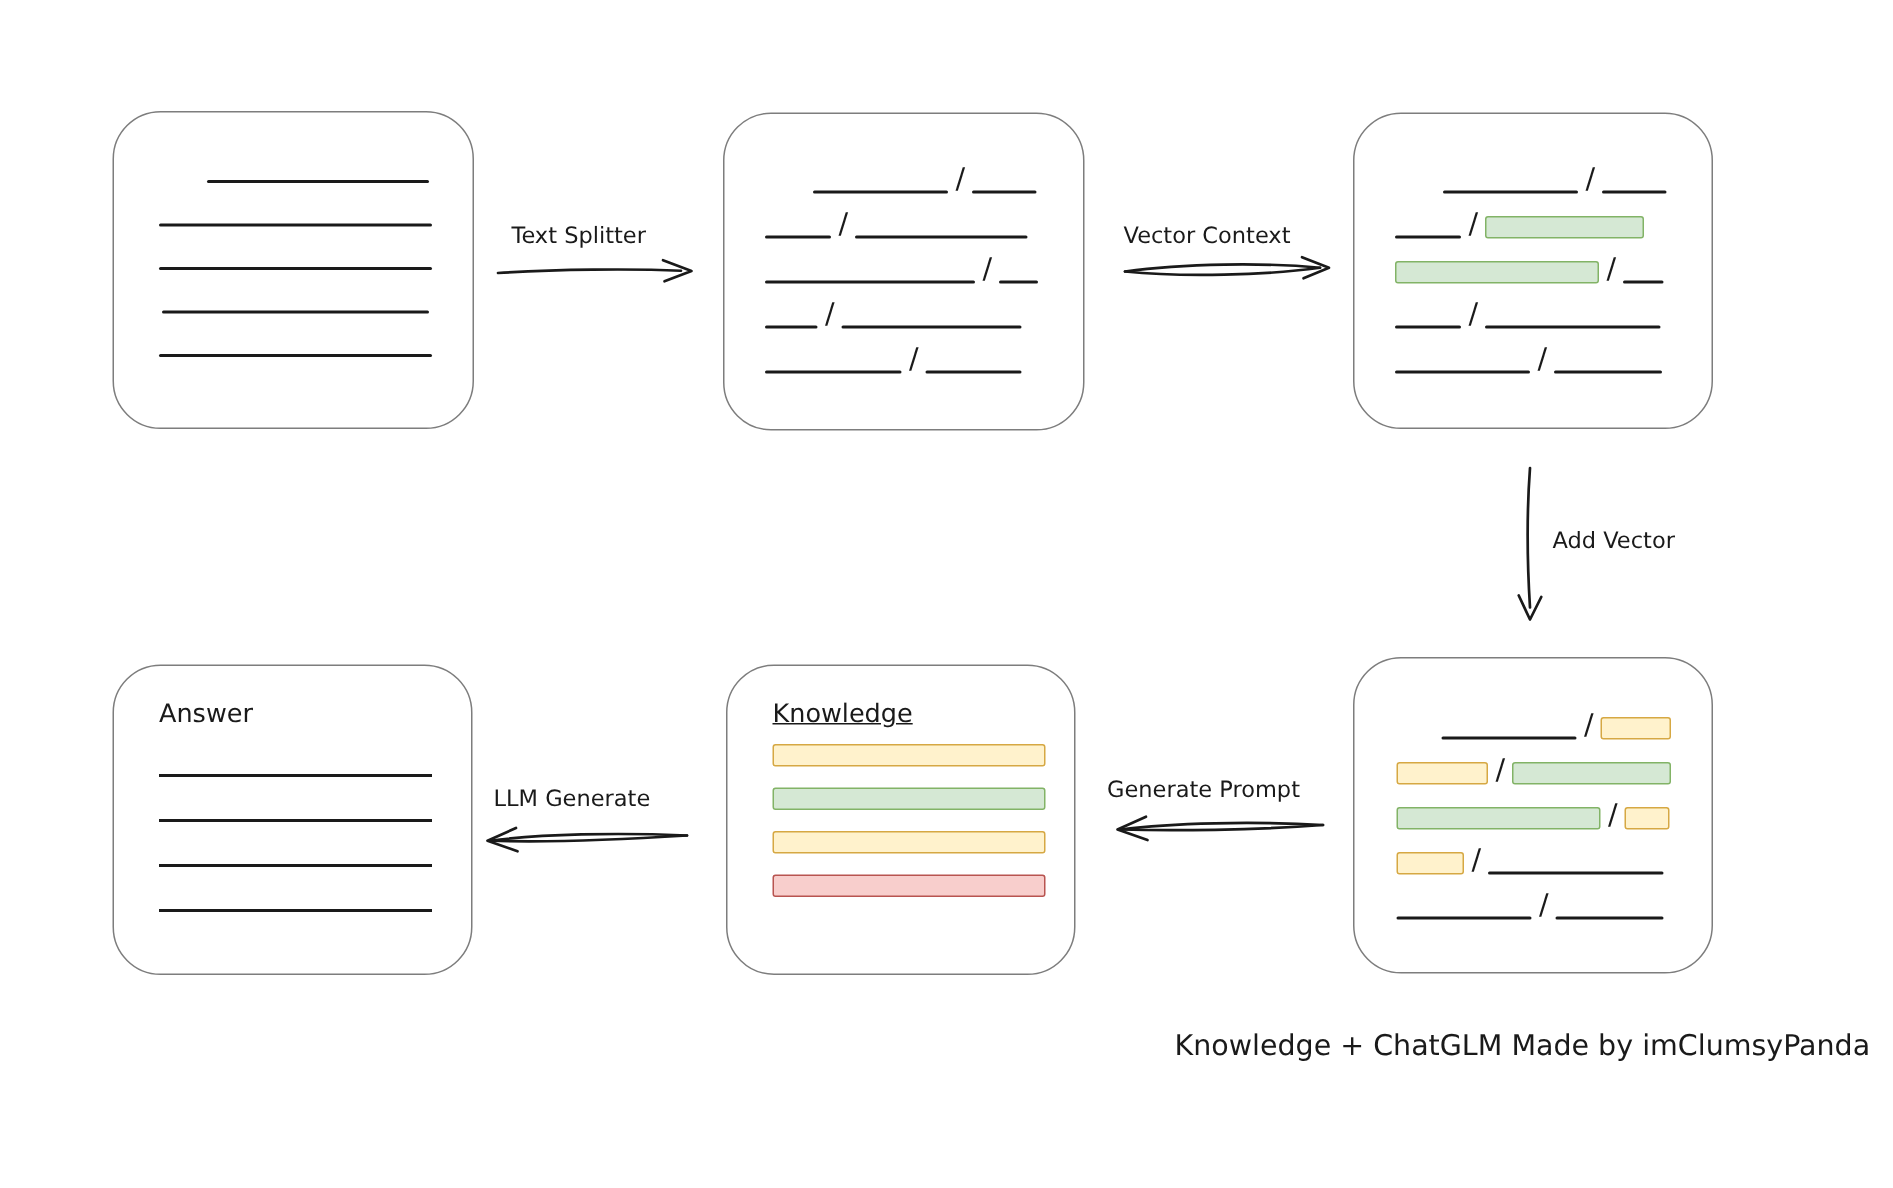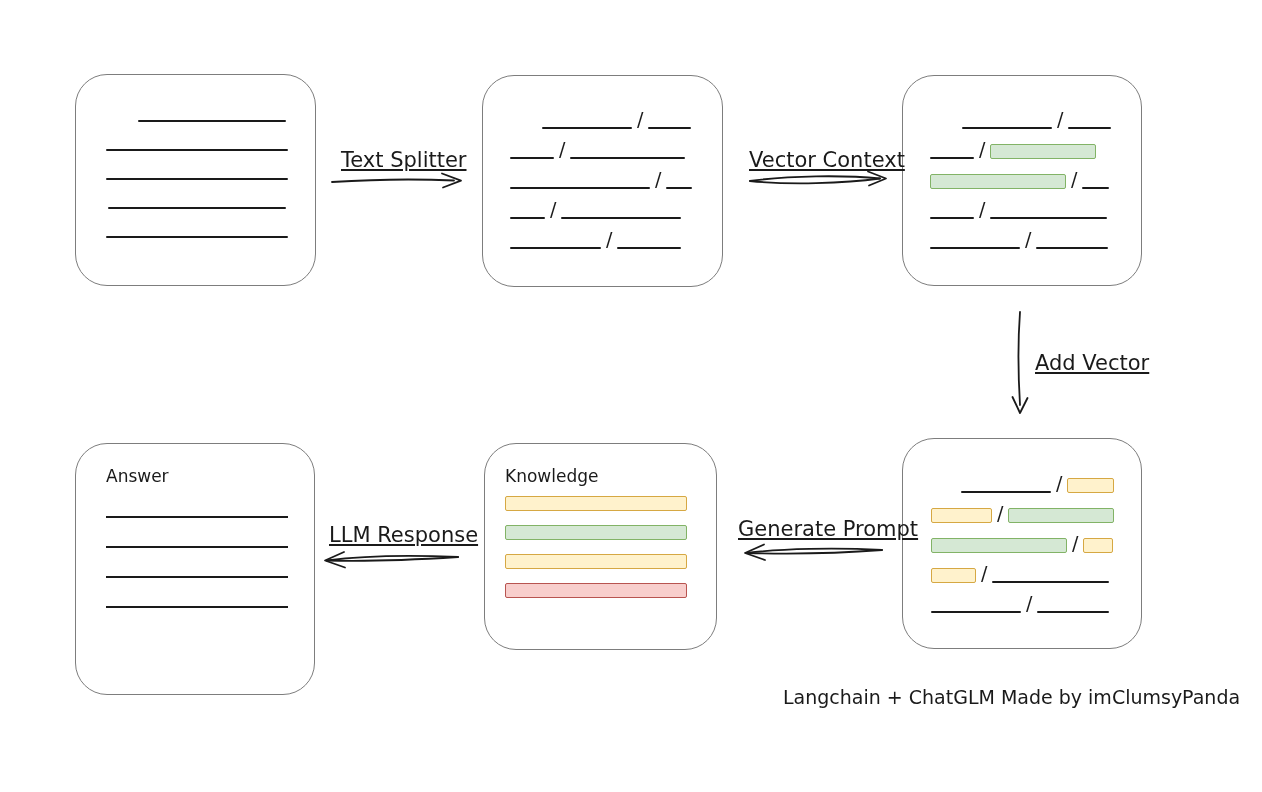--- a/index.html
+++ b/index.html
@@ -23,29 +23,29 @@
   .row{display:flex;align-items:flex-end;}
   .seg-line{height:2px;background:var(--ink);border-radius:1px;}
   .slash{font-size:19px;line-height:1;margin:0 5px;font-weight:400;color:var(--ink);}
   .chunk{height:15px;border:1.6px solid;border-radius:2px;}
   .chunk.green,.bar.green{background:var(--green-fill);border-color:var(--green-border);}
   .chunk.yellow,.bar.yellow{background:var(--yellow-fill);border-color:var(--yellow-border);}
   .bar.red{background:var(--red-fill);border-color:var(--red-border);}
   .bar{height:15px;width:182px;border:1.6px solid;border-radius:2px;margin-bottom:14px;}
   .box-label{font-size:17px;font-weight:400;color:var(--ink);}
   .ans-line{width:182px;height:30px;border-bottom:2px solid var(--ink);}
-  .arrow-label{position:absolute;font-size:21px;color:var(--ink);white-space:nowrap;text-decoration:underline;}
+  .arrow-label{position:absolute;font-size:15px;color:var(--ink);white-space:nowrap;}
   .arrow-svg{position:absolute;overflow:visible;}
   .arrow-svg path{stroke:var(--ink);stroke-width:1.8;fill:none;stroke-linecap:round;stroke-linejoin:round;}
   #caption{position:absolute;left:783px;top:686px;font-size:19px;color:var(--ink);white-space:nowrap;}
   
   #box-document .rows{padding-top:18px;}
   #box-split .rows,#box-matched .rows{padding-top:23px;}
   #box-context .rows{padding-top:24px;}
-  #box-prompt{padding:22px 0 0 20px;}
+  #box-prompt{padding:22px 0 0 30px;text-decoration:underline;}
   #box-prompt .box-label{margin-bottom:8px;height:22px;}
   #box-prompt .q-label{margin-top:14px;}
   #box-answer{padding:22px 0 0 30px;}
   #box-answer .box-label{height:22px;}
 </style>
 </head>
 <body>
 
 <div id="canvas">
 
@@ -162,21 +162,21 @@
   <div class="box" id="box-prompt" style="left:484px;top:443px;width:233px;height:207px;">
     <div class="box-label">Knowledge</div>
     <div>
         <div class="bar yellow"></div>
         <div class="bar green"></div>
         <div class="bar yellow"></div>
       </div>
     <div class="bar red"></div>
   </div>
 
-  <div class="box" id="box-answer" style="left:75px;top:443px;width:240px;height:252px;">
+  <div class="box" id="box-answer" style="left:75px;top:443px;width:240px;height:207px;">
     <div class="box-label">Answer</div>
     <div>
         <div class="ans-line"></div>
         <div class="ans-line"></div>
         <div class="ans-line"></div>
         <div class="ans-line"></div>
       </div>
   </div>
 
   <div class="arrow-label" style="left:341px;top:148px;">Text Splitter</div>
@@ -198,22 +198,22 @@
     <path d="M8.5 91 L16 107 L23.5 92"></path>
   </svg>
 
   <div class="arrow-label" style="left:738px;top:517px;">Generate Prompt</div>
   <svg class="arrow-svg" style="left:736px;top:538px;" width="152" height="26">
     <path d="M146 12 C 100 9.5, 45 10.5, 11 15"></path>
     <path d="M146 12 C 100 15.5, 45 16, 11 15"></path>
     <path d="M28 6.5 L9 15 L29 22"></path>
   </svg>
 
-  <div class="arrow-label" style="left:329px;top:523px;">LLM Response</div>
+  <div class="arrow-label" style="left:329px;top:523px;">LLM Generate</div>
   <svg class="arrow-svg" style="left:316px;top:545px;" width="148" height="26">
     <path d="M142 12 C 95 10, 45 11, 11 15.5"></path>
     <path d="M142 12 C 95 15, 45 16.5, 11 15.5"></path>
     <path d="M28 7 L9 15.5 L29 22.5"></path>
   </svg>
 
-  <div id="caption">Langchain + ChatGLM Made by imClumsyPanda</div>
+  <div id="caption">Knowledge + ChatGLM Made by imClumsyPanda</div>
 
 </div>
 
 </body></html>

